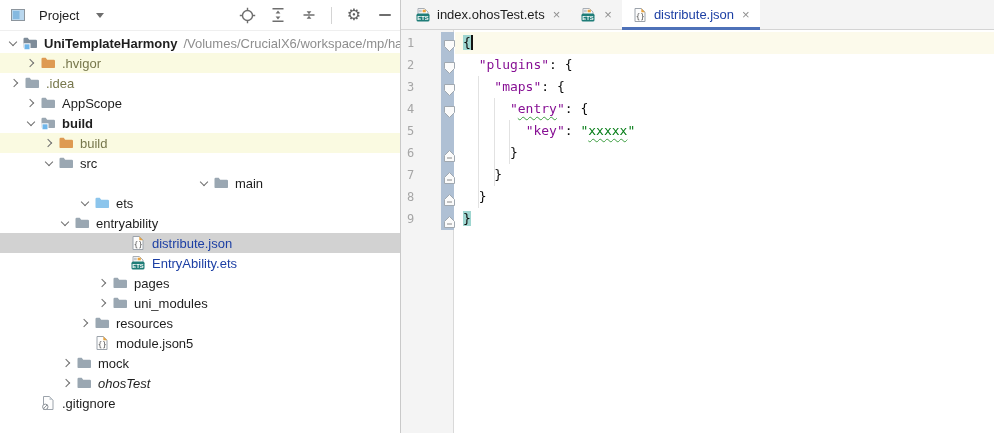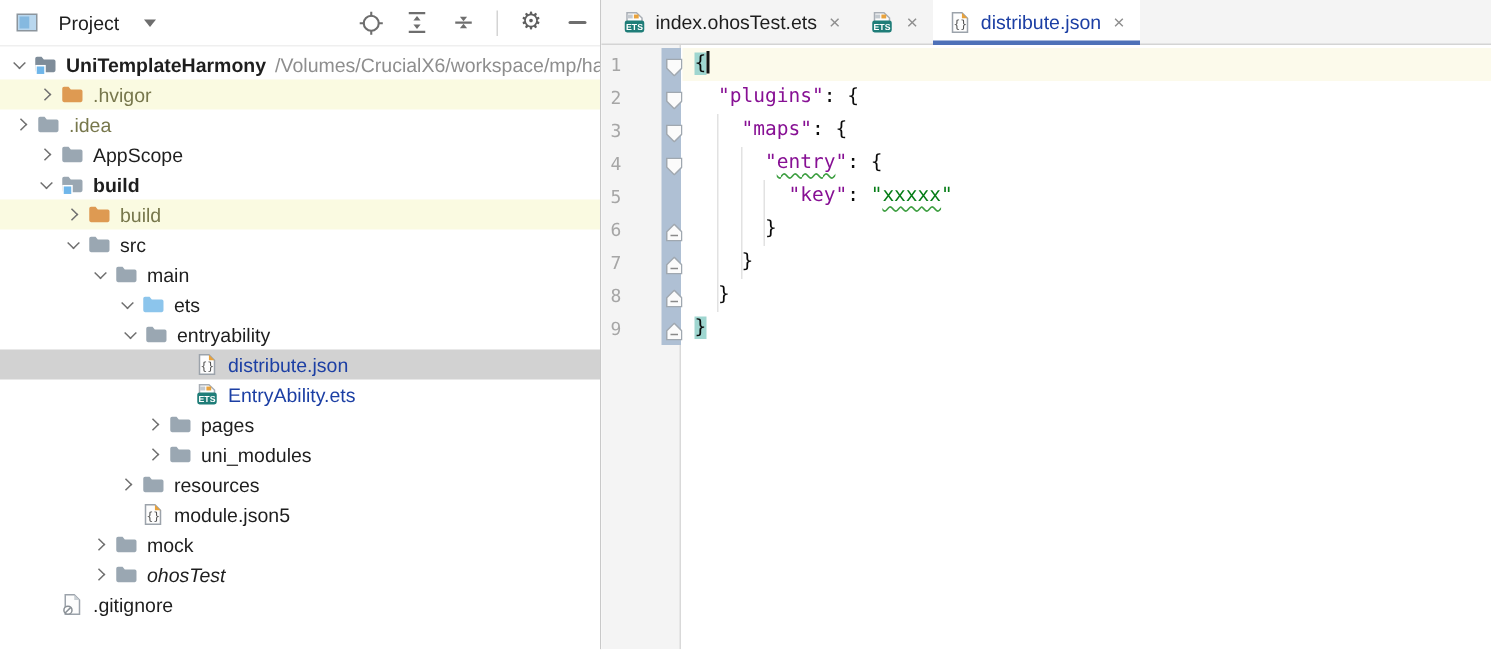--- a/index.html
+++ b/index.html
@@ -188,21 +188,21 @@
           <span class="chev open">
             <i></i>
           </span>
           <span class="ticon">
             <svg width="16" height="16" viewBox="0 0 16 16">
               <path d="M1.5 4 q0-1.2 1.2-1.2 h3 l1.5 1.9 h6.6 q1.2 0 1.2 1.2 v6 q0 1.2-1.2 1.2 H2.7 q-1.2 0-1.2-1.2 Z" fill="#9AA7B2"></path>
             </svg>
           </span>
           <span class="tlabel">src</span>
         </div>
-        <div class="trow" style="padding-left: 58px;">
+        <div class="trow" style="padding-left: 58px; justify-content: center;">
           <span class="chev open">
             <i></i>
           </span>
           <span class="ticon">
             <svg width="16" height="16" viewBox="0 0 16 16">
               <path d="M1.5 4 q0-1.2 1.2-1.2 h3 l1.5 1.9 h6.6 q1.2 0 1.2 1.2 v6 q0 1.2-1.2 1.2 H2.7 q-1.2 0-1.2-1.2 Z" fill="#9AA7B2"></path>
             </svg>
           </span>
           <span class="tlabel">main</span>
         </div>
@@ -210,21 +210,21 @@
           <span class="chev open">
             <i></i>
           </span>
           <span class="ticon">
             <svg width="16" height="16" viewBox="0 0 16 16">
               <path d="M1.5 4 q0-1.2 1.2-1.2 h3 l1.5 1.9 h6.6 q1.2 0 1.2 1.2 v6 q0 1.2-1.2 1.2 H2.7 q-1.2 0-1.2-1.2 Z" fill="#8CC5EC"></path>
             </svg>
           </span>
           <span class="tlabel">ets</span>
         </div>
-        <div class="trow" style="padding-left: 78px; align-items: center;">
+        <div class="trow" style="padding-left: 56px; align-items: center;">
           <span class="chev open">
             <i></i>
           </span>
           <span class="ticon">
             <svg width="16" height="16" viewBox="0 0 16 16">
               <path d="M1.5 4 q0-1.2 1.2-1.2 h3 l1.5 1.9 h6.6 q1.2 0 1.2 1.2 v6 q0 1.2-1.2 1.2 H2.7 q-1.2 0-1.2-1.2 Z" fill="#9AA7B2"></path>
             </svg>
           </span>
           <span class="tlabel">entryability</span>
         </div>

